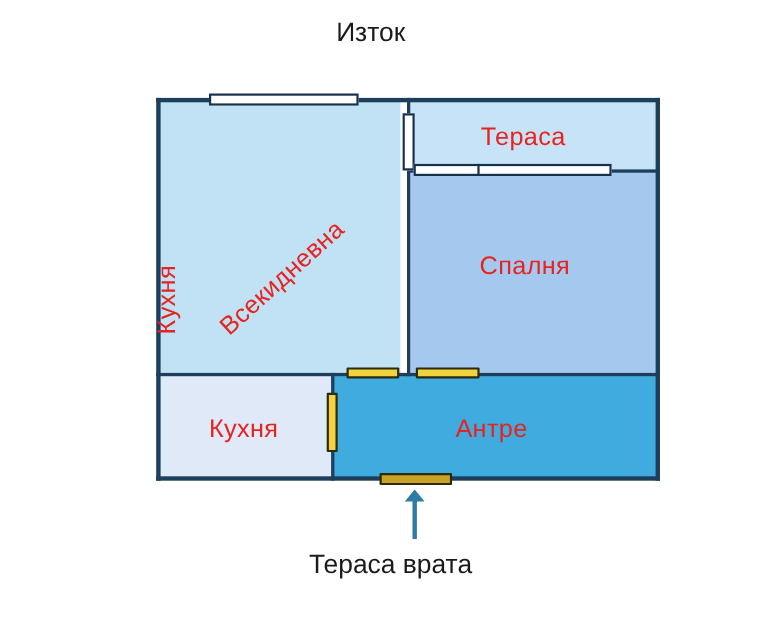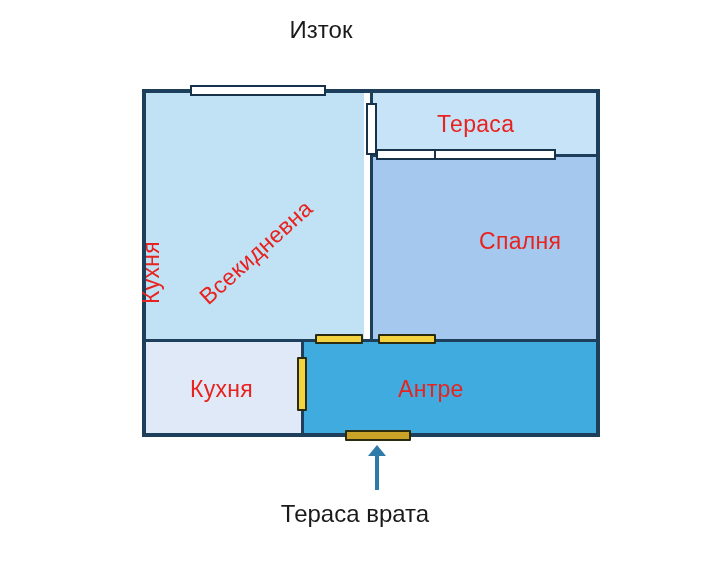--- a/index.html
+++ b/index.html
@@ -28,20 +28,21 @@
     font-size: 24px;
     font-family: "Liberation Sans", sans-serif;
     white-space: nowrap;
     text-align: center;
     user-select: none;
   }
   #caption-top {
     left: 0;
     top: 16px;
     width: 642px;
+    padding-left: 16px;
   }
   #caption-bottom {
     left: 0;
     top: 500px;
     width: 710px;
   }
 
   
   #plan {
     position: absolute;
@@ -162,25 +163,25 @@
     <div class="door" style="left:155px; top:268px; width:10px; height:54px;"></div>
 
     <div class="door entry" style="left:203px; top:341px; width:66px; height:11px;"></div>
 
     <div class="room-label" id="label-kitchen" style="left:-22px; top:170px; transform:rotate(-90deg); transform-origin:center center;">Кухня</div>
 
     <div class="room-label" id="label-living" style="left:43px; top:150px; transform:rotate(-42deg); transform-origin:center center;">Всекидневна</div>
 
     <div class="room-label" id="label-terrace" style="left:295px; top:22px;">Тераса</div>
 
-    <div class="room-label" id="label-bedroom" style="left:294px; top:139px;margin-left:43px;">Спалня</div>
+    <div class="room-label" id="label-bedroom" style="left:294px; top:139px;">Спалня</div>
 
     <div class="room-label" id="label-bathroom" style="left:48px; top:287px;">Кухня</div>
 
-    <div class="room-label" id="label-hallway" style="left:256px; top:287px;text-align:center;">Антре</div>
+    <div class="room-label" id="label-hallway" style="left:272px; top:287px;text-align:center;">Антре</div>
 
   </div>
 
   <div id="entry-arrow-head"></div>
   <div id="entry-arrow"></div>
 
   <div class="caption" id="caption-bottom">Тераса врата</div>
 
 </div>
 

